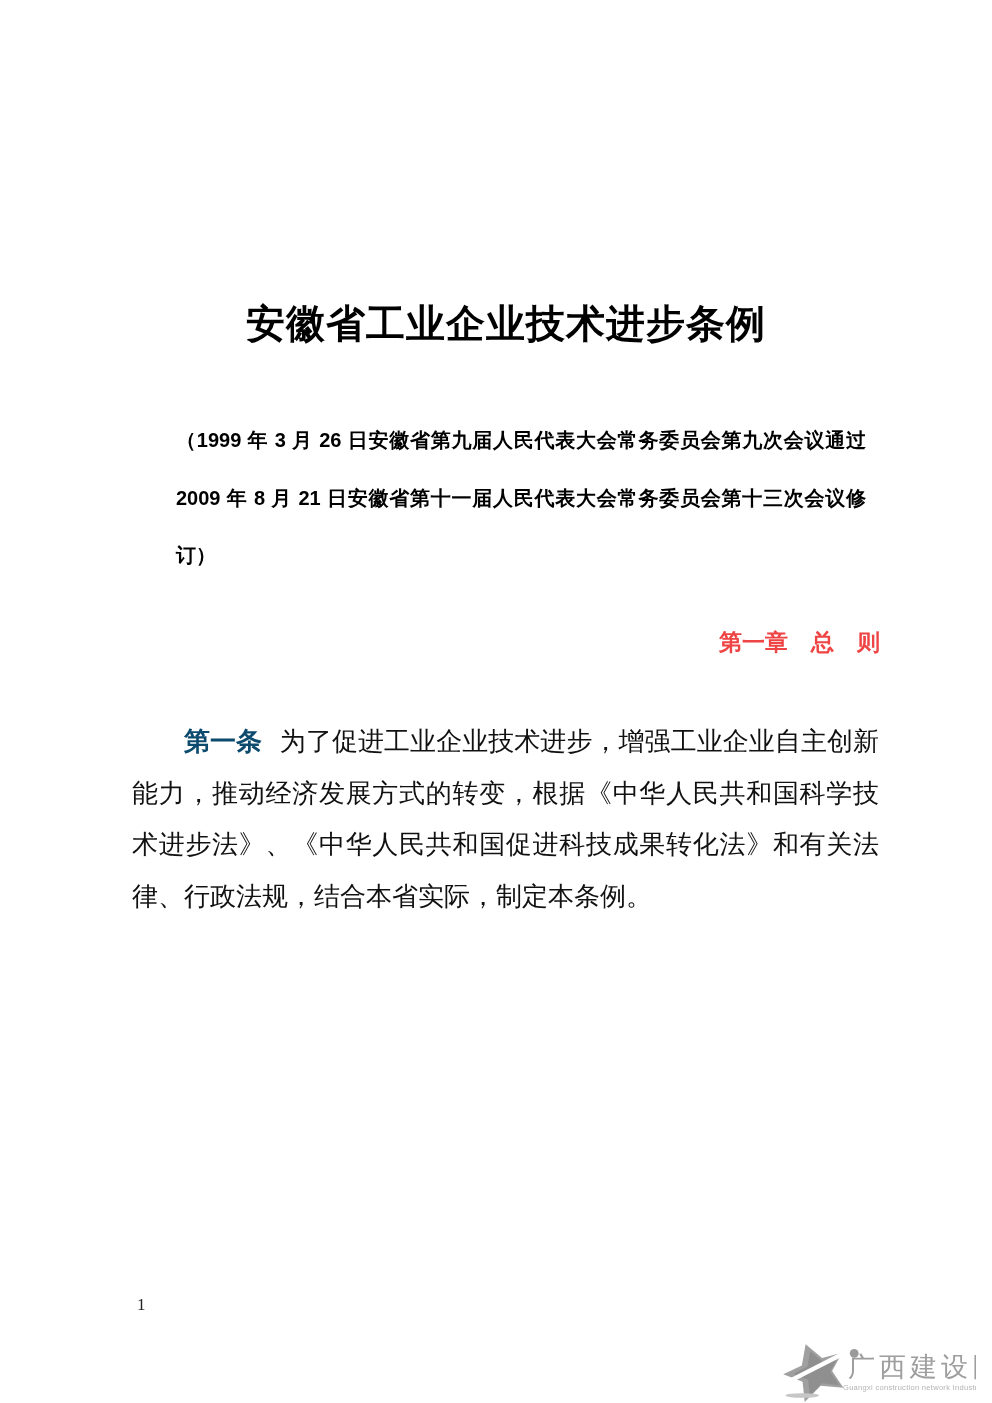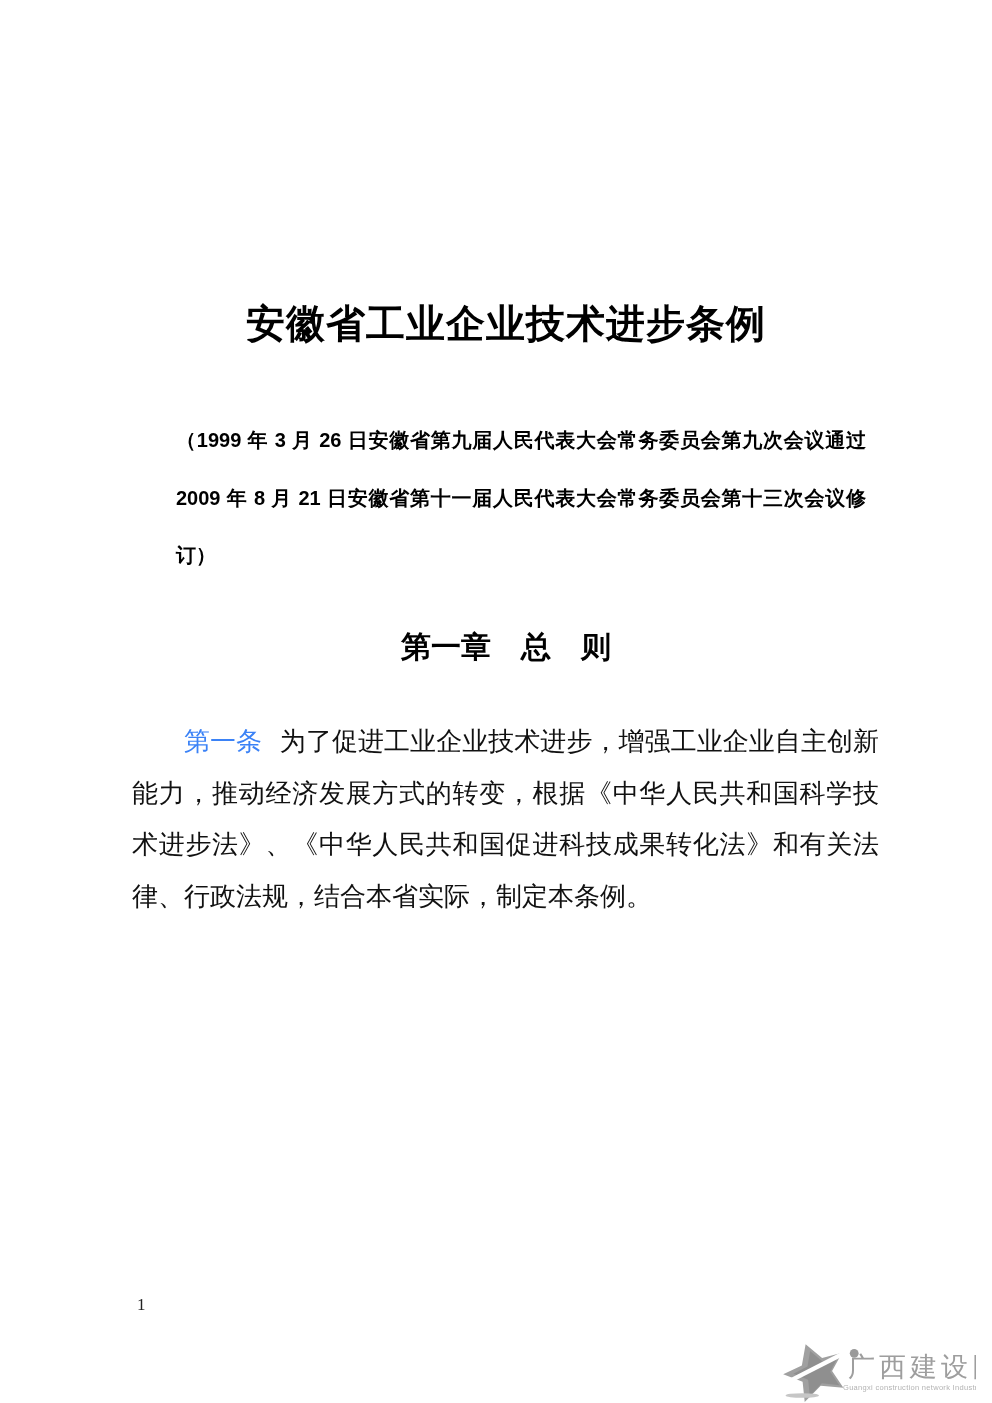--- a/index.html
+++ b/index.html
@@ -40,46 +40,46 @@
     line-height: 57.5px;
     text-align: justify;
     color: #000;
   }
   .chapter-heading {
     position: absolute;
     top: 627px;
     left: 132px;
     width: 748px;
     margin: 0;
-    text-align: center;
+    text-align: right;
     font-family: "Liberation Sans", "DejaVu Sans", sans-serif;
-    font-size: 30px;
+    font-size: 23px;
     font-weight: bold;
-    color: #000000;
+    color: #ef4444;
   }
   .doc-body {
     position: absolute;
     top: 716px;
     left: 132px;
     width: 747px;
     font-family: "Liberation Serif", "DejaVu Serif", serif;
     font-size: 26px;
     line-height: 51.6px;
     color: #111;
   }
   .doc-body p {
     margin: 0;
     text-indent: 2em;
     text-align: justify;
     text-justify: inter-ideograph;
   }
   .article-label {
     font-family: "Liberation Sans", "DejaVu Sans", sans-serif;
-    font-weight: normal;
-    color: #3b82f6;
+    font-weight: bold;
+    color: #0c4a6e;
     margin-right: 0.68em;
   }
   .page-number {
     position: absolute;
     left: 137px;
     top: 1295px;
     font-family: "Liberation Serif", "DejaVu Serif", serif;
     font-size: 17px;
     color: #222;
   }

